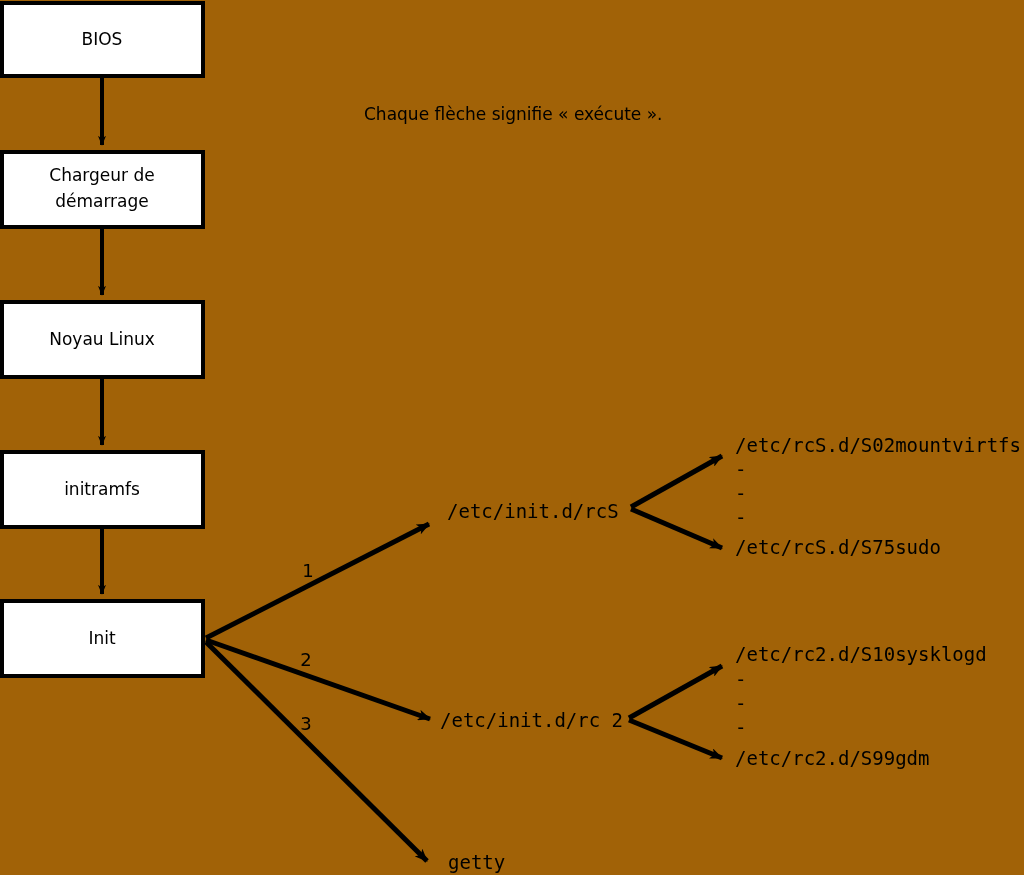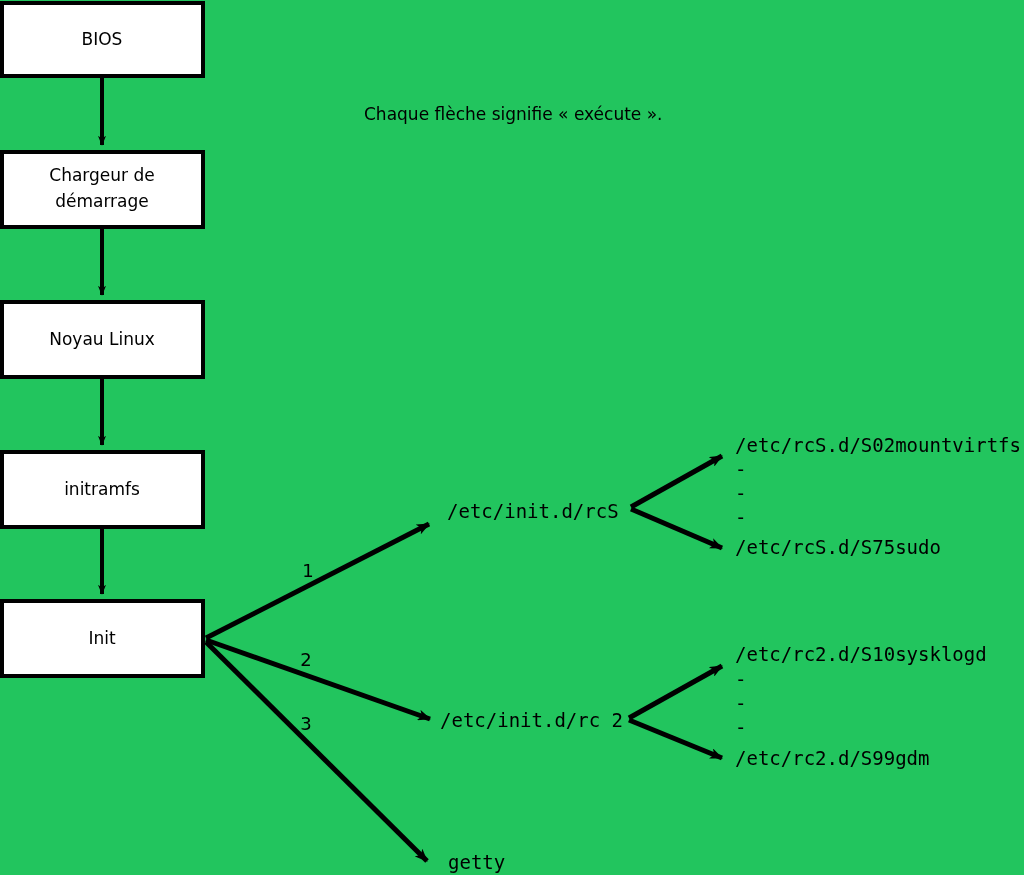--- a/index.html
+++ b/index.html
@@ -4,21 +4,21 @@
 <style>
   html, body {
     margin: 0;
     padding: 0;
     background: #ffffff;
   }
   #canvas {
     position: relative;
     width: 1024px;
     height: 875px;
-    background: #22c55e;
+    background: #a16207;
     overflow: hidden;
     font-family: "DejaVu Sans", sans-serif;
   }
   #diagram {
     position: absolute;
     top: 0;
     left: 0;
     width: 1024px;
     height: 875px;
   }

